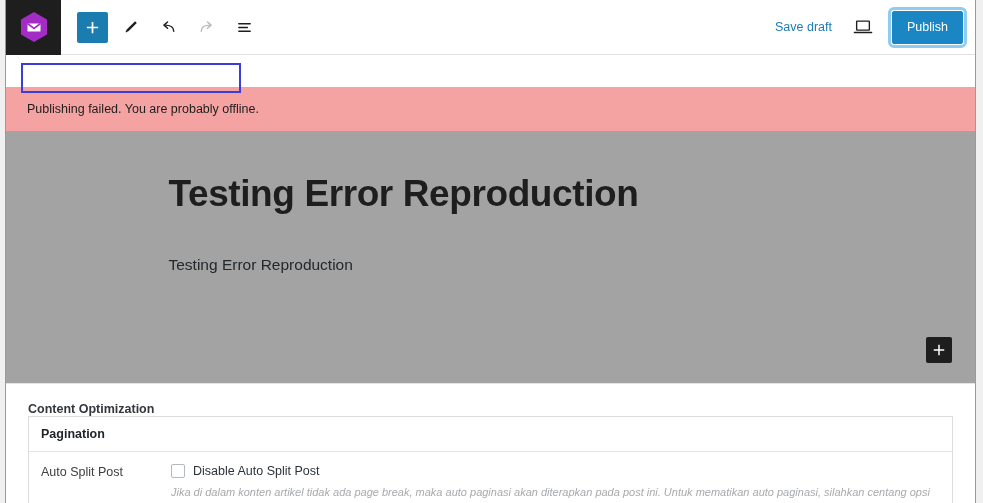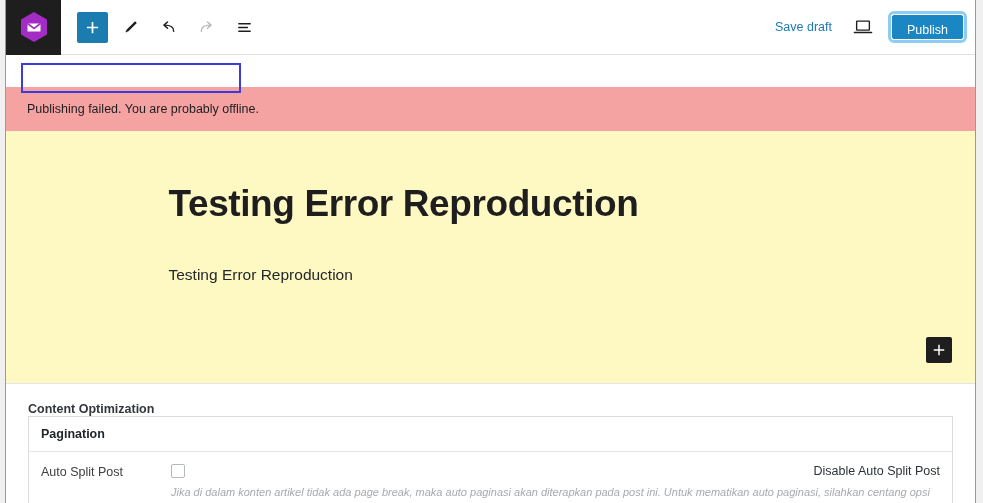--- a/index.html
+++ b/index.html
@@ -114,21 +114,21 @@
     cursor: pointer;
   }
 
   .publish-btn {
     background: #1b86c4;
     color: #ffffff;
     font-size: 12.5px;
     border: 1px solid #1b86c4;
     border-radius: 2px;
     padding: 0 14px;
-    height: 24px;
+    height: 33px;
     line-height: 28px;
     cursor: pointer;
     outline: 3px solid #8ecdf0;
     outline-offset: 1px;
     font-family: "Liberation Sans", sans-serif;
   }
 
   
   .notice-bar {
     position: relative;
@@ -152,23 +152,23 @@
     width: 220px;
     height: 30px;
     border: 2px solid #3c3cdc;
     pointer-events: none;
     z-index: 5;
   }
 
   
   .editor-canvas {
     position: relative;
-    background: #fef9c3;
+    background: #a3a3a3;
     height: 252px;
-    padding-top: 50px;
+    padding-top: 40px;
     overflow: hidden;
   }
 
   .post-title {
     width: 100%;
     max-width: 660px;
     margin: 0 auto;
     padding: 0 8px;
     font-size: 37px;
     font-weight: bold;
@@ -239,21 +239,21 @@
     font-size: 12.5px;
     color: #404040;
     padding-top: 1px;
   }
 
   .row-field { flex: 1 1 auto; }
 
   .checkbox-line {
     display: flex;
     align-items: center;
-    justify-content: space-between;
+    gap: 8px;
   }
 
   .wp-checkbox {
     width: 14px;
     height: 14px;
     border: 1px solid #b4b9be;
     border-radius: 2px;
     background: #fff;
     display: inline-block;
     flex: 0 0 auto;

